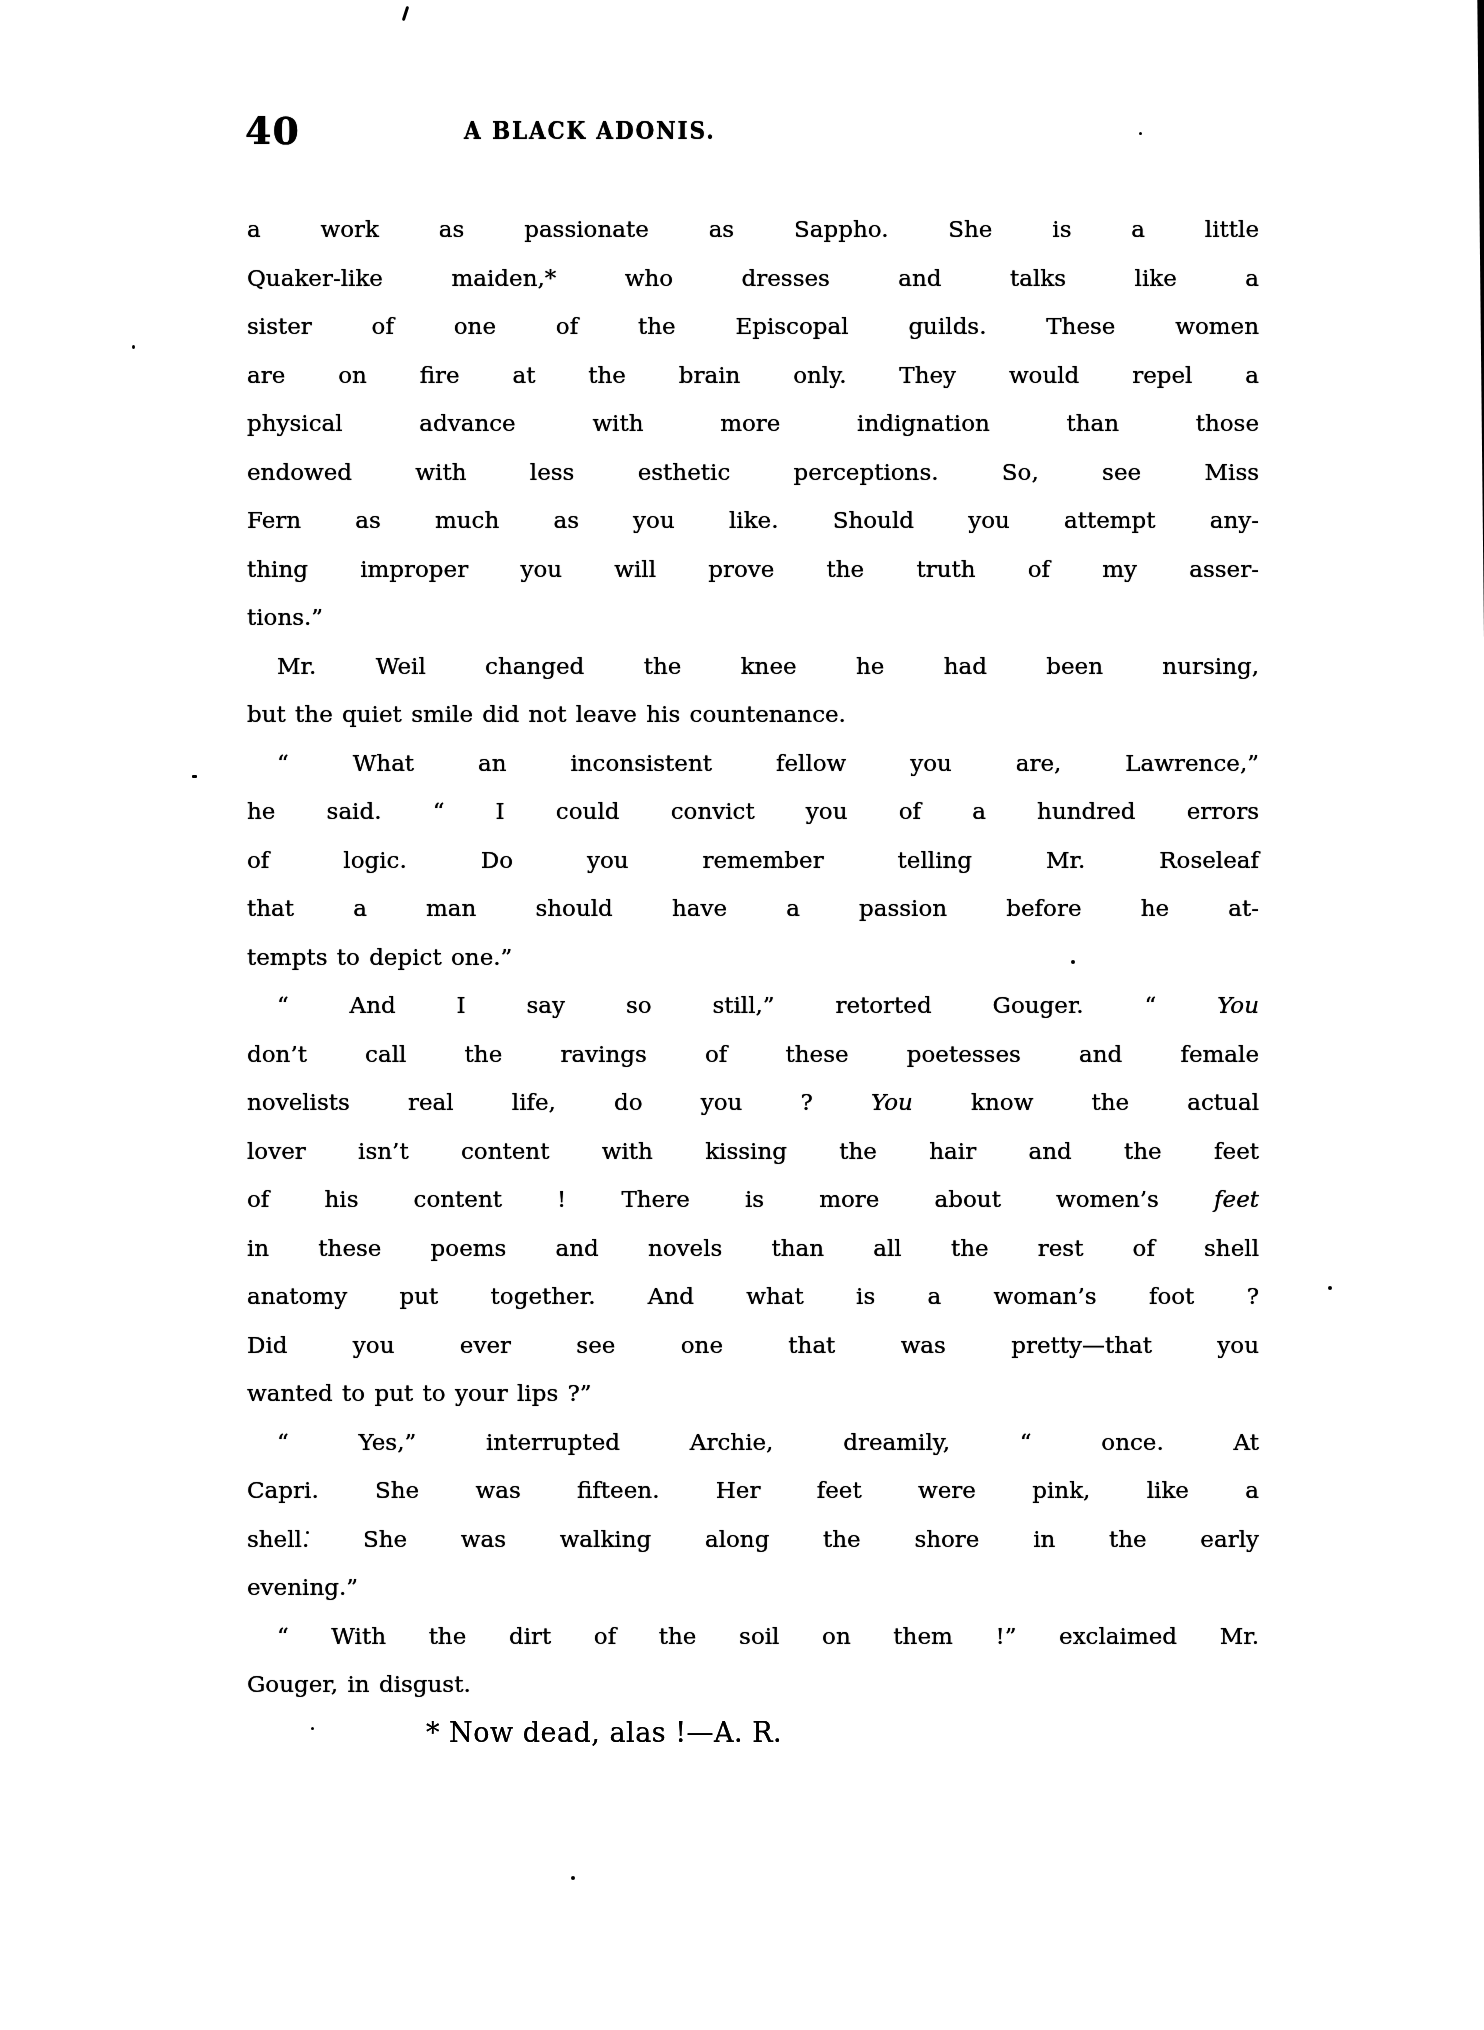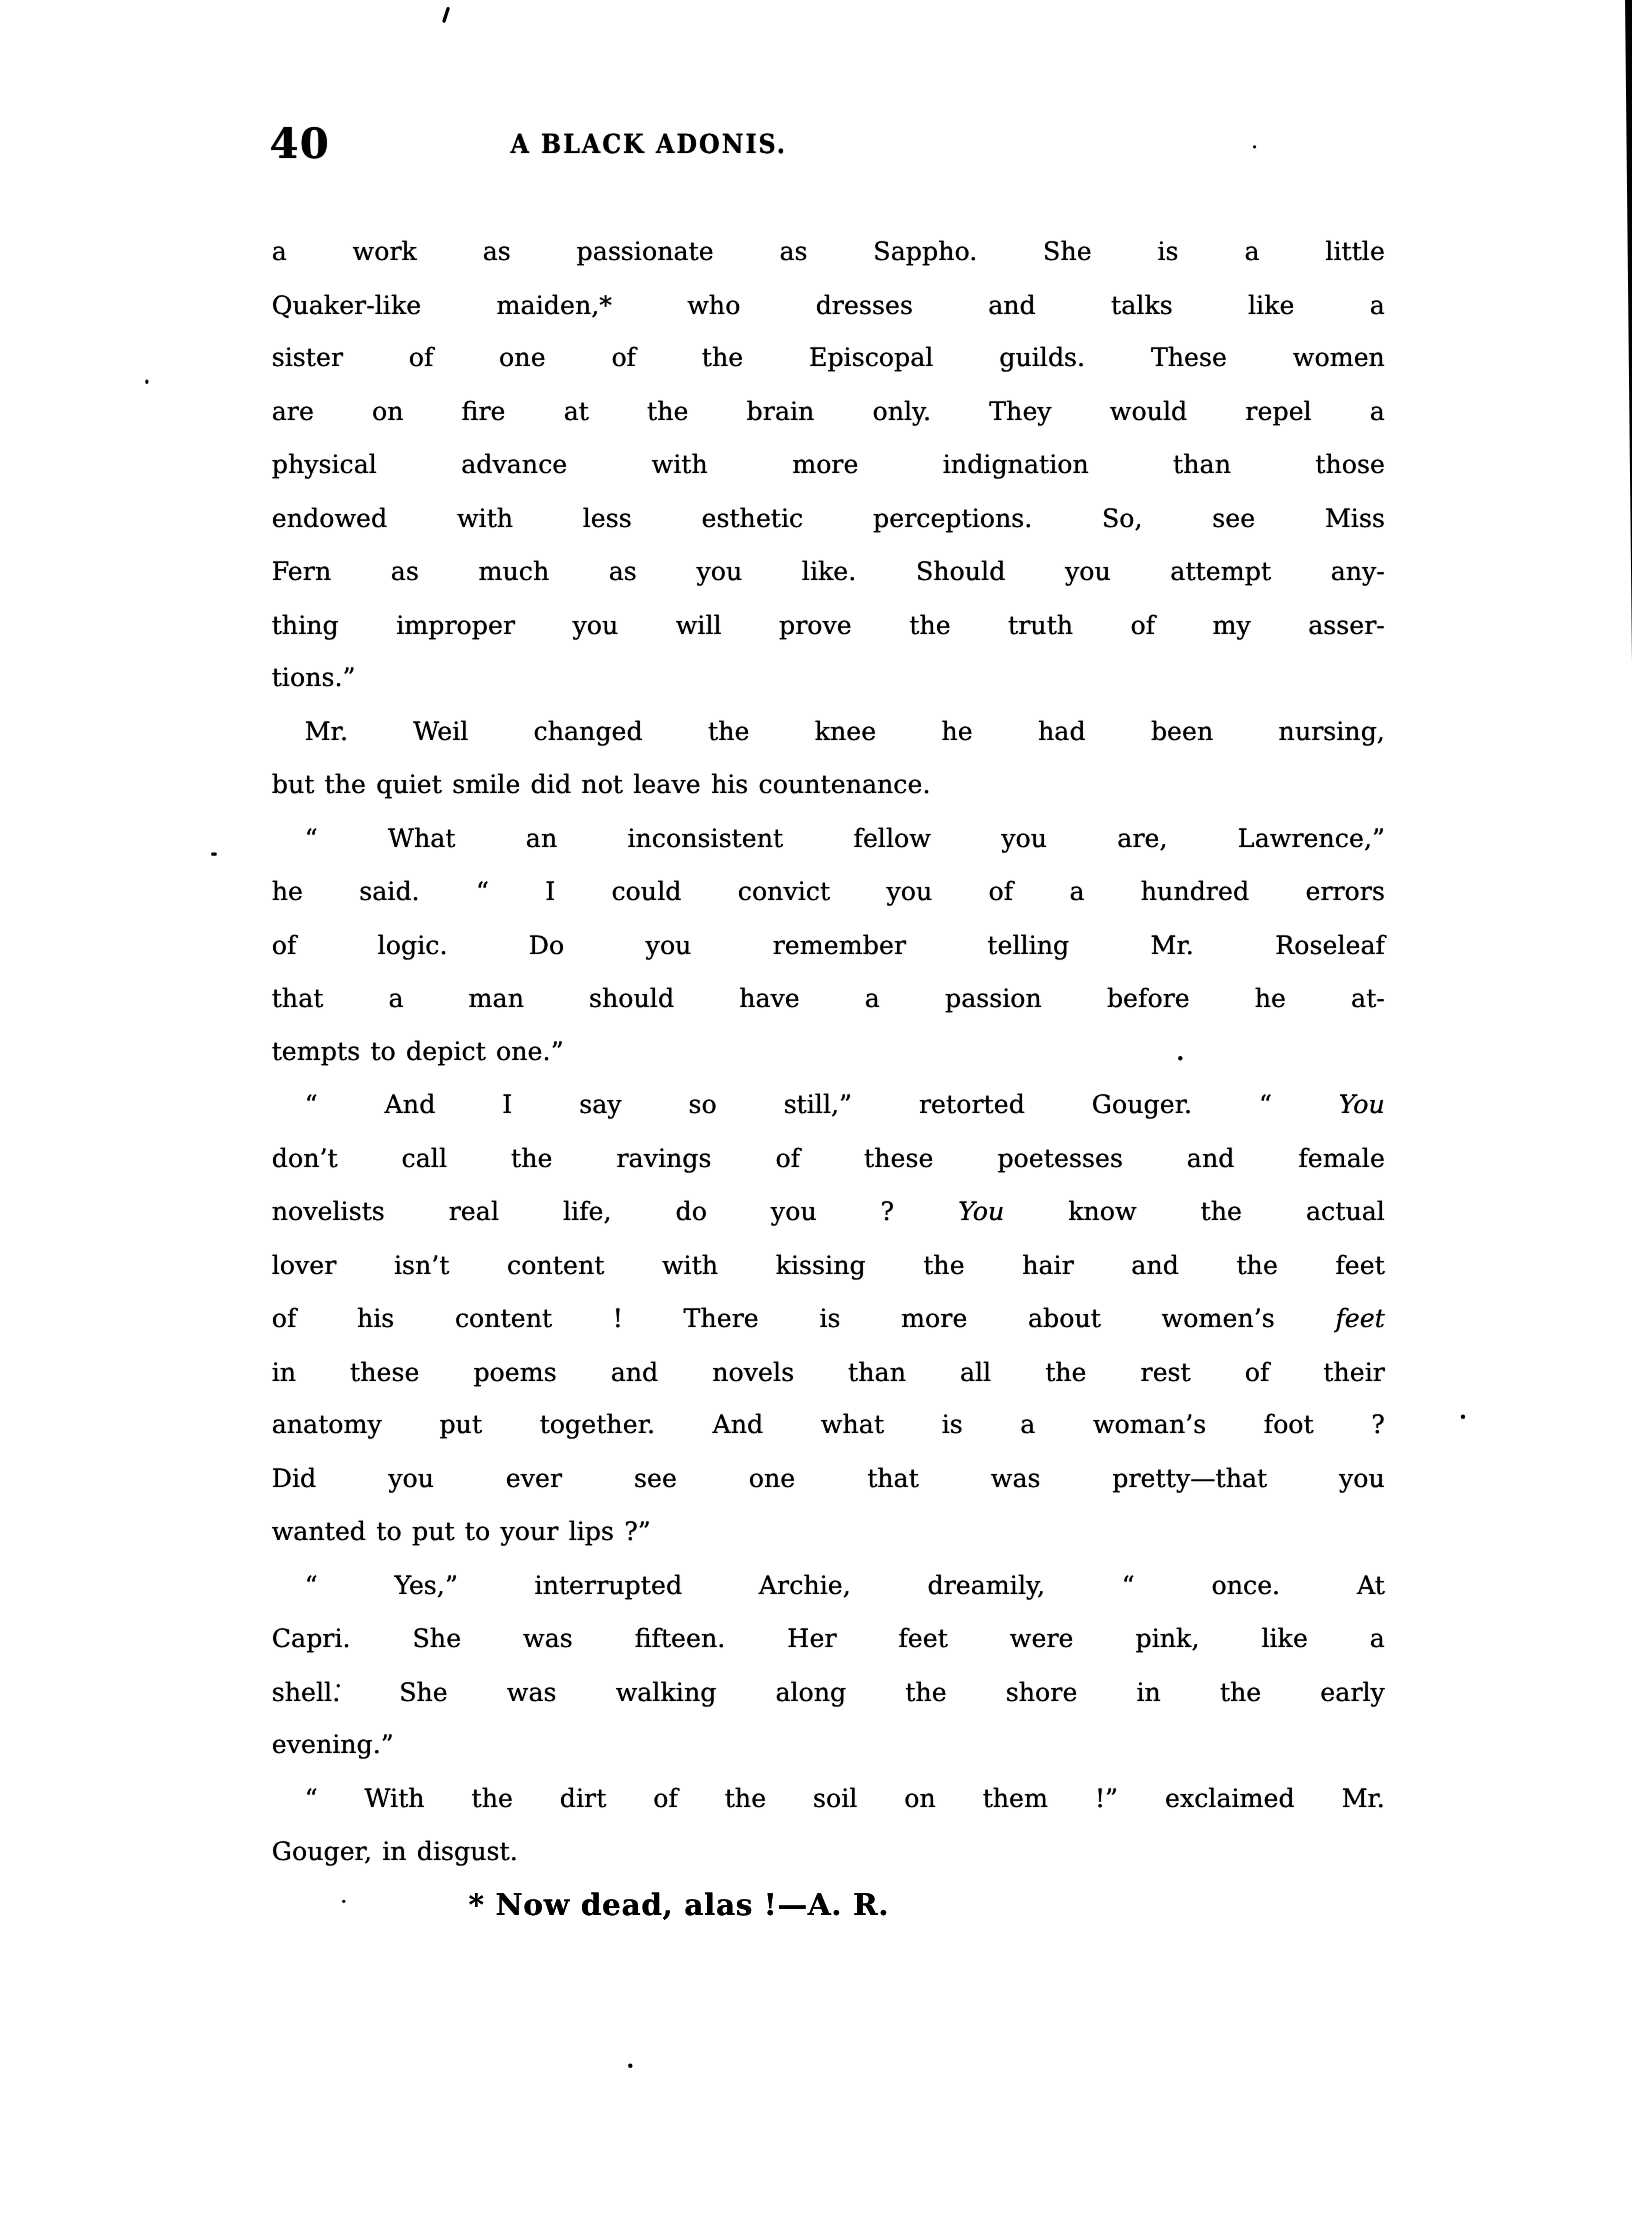--- a/index.html
+++ b/index.html
@@ -35,21 +35,21 @@
   .line {
     height: 48.5px; overflow: visible;
     text-align: justify; text-align-last: justify;
   }
   .line.last { text-align-last: left; }
   .line.indent { padding-left: 30px; }
   .it { font-style: italic; }
 
   .footnote {
     position: absolute; left: 382px; top: 1716px;
-    font-size: 27px; font-weight: bold; line-height: 34px;
+    font-size: 27px; font-weight: normal; line-height: 34px;
     letter-spacing: 0.5px; white-space: nowrap;
     text-shadow: 0 0 0.6px #000;
   }
 
   
   .gutter-bar {
     position: absolute; left: 1433px; top: -30px;
     width: 14px; height: 2120px; background: #000;
     transform: rotate(-0.6deg); transform-origin: top left;
   }
@@ -100,21 +100,21 @@
         <div class="line"><span>of logic.  Do you remember telling Mr. Roseleaf</span></div>
         <div class="line"><span>that a man should have a passion before he at-</span></div>
         <div class="line last"><span>tempts to depict one.”</span></div>
       </div>
       <div class="paragraph">
         <div class="line indent"><span>“ And I say so still,” retorted Gouger.  “ </span><span class="it">You</span></div>
         <div class="line"><span>don’t call the ravings of these poetesses and female</span></div>
         <div class="line"><span>novelists real life, do you ?  </span><span class="it">You</span><span> know the actual</span></div>
         <div class="line"><span>lover isn’t content with kissing the hair and the feet</span></div>
         <div class="line"><span>of his content !  There is more about women’s </span><span class="it">feet</span></div>
-        <div class="line"><span>in these poems and novels than all the rest of their</span></div>
+        <div class="line"><span>in these poems and novels than all the rest of shell</span></div>
         <div class="line"><span>anatomy put together.  And what is a woman’s foot ?</span></div>
         <div class="line"><span>Did you ever see one that was pretty—that you</span></div>
         <div class="line last"><span>wanted to put to your lips ?”</span></div>
       </div>
       <div class="paragraph">
         <div class="line indent"><span>“ Yes,” interrupted Archie, dreamily, “ once.  At</span></div>
         <div class="line"><span>Capri.  She was fifteen.  Her feet were pink, like a</span></div>
         <div class="line"><span>shell.  She was walking along the shore in the early</span></div>
         <div class="line last"><span>evening.”</span></div>
       </div>

